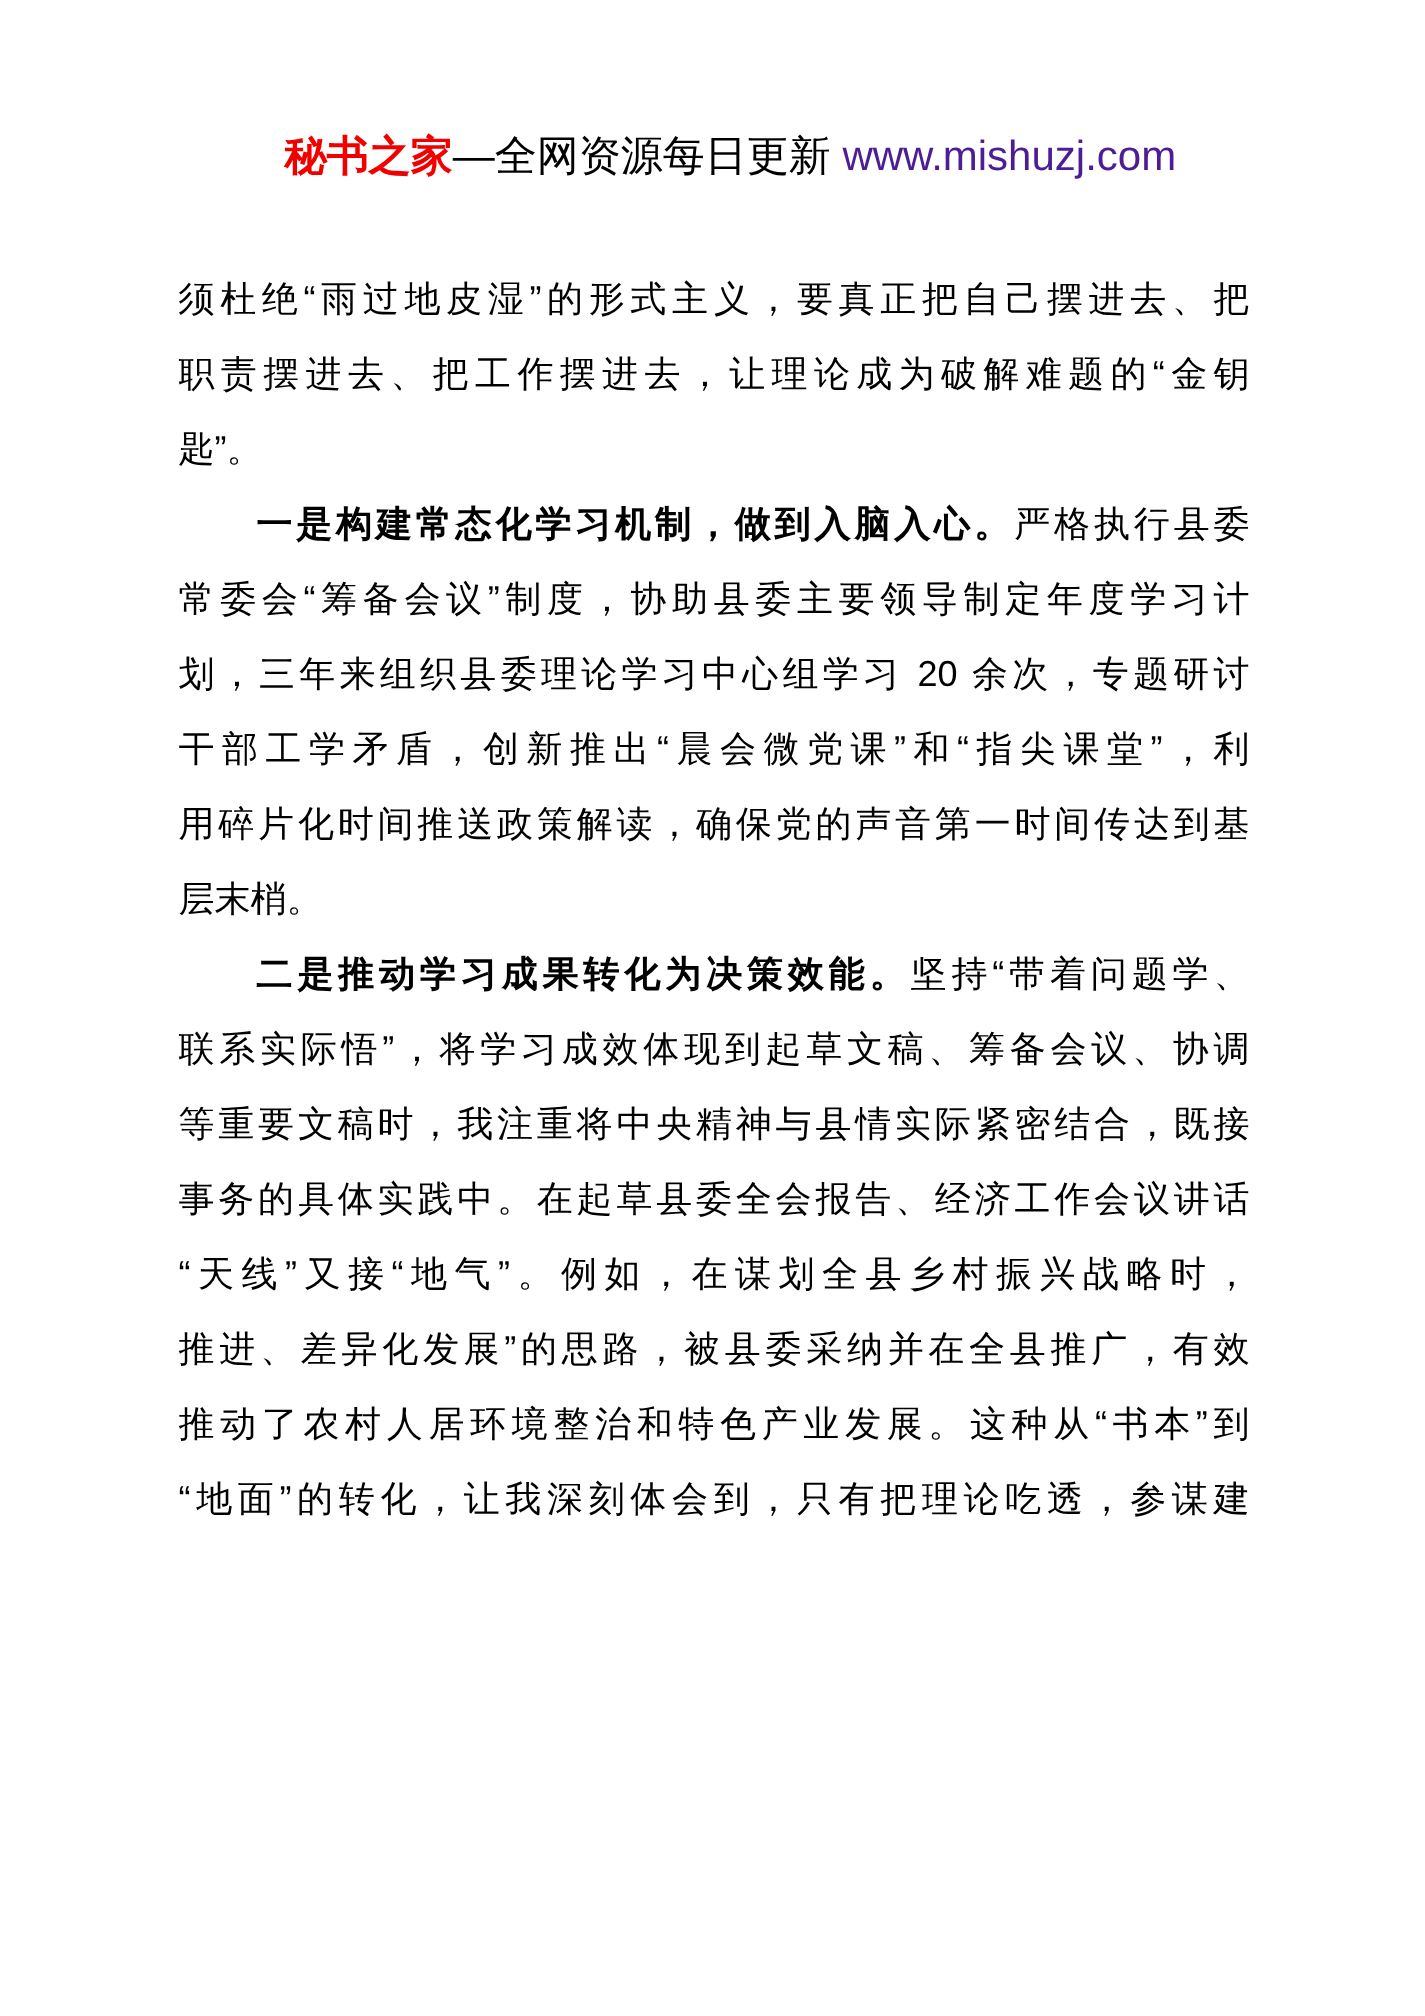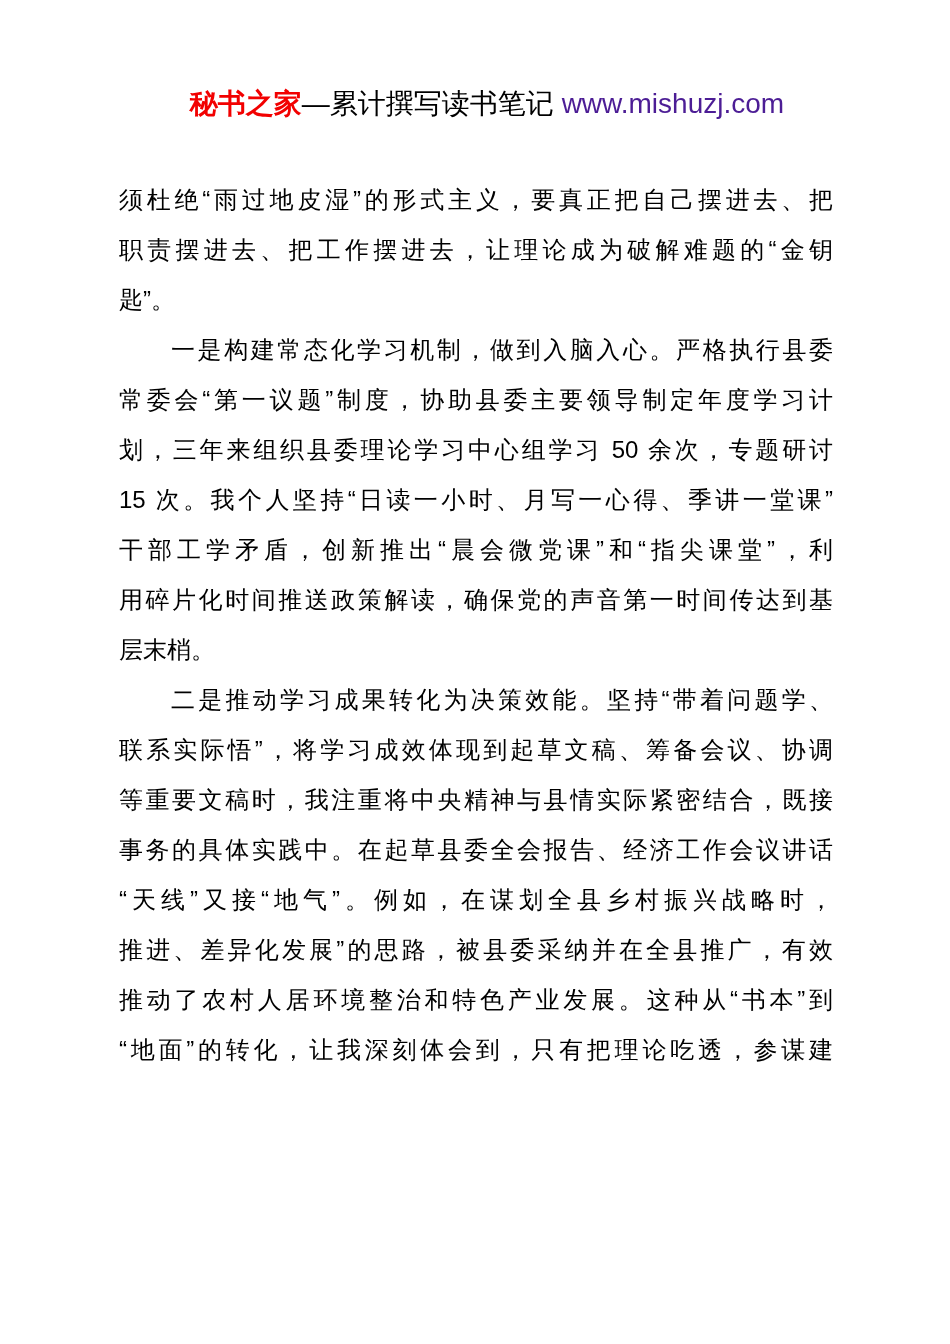--- a/index.html
+++ b/index.html
@@ -59,38 +59,37 @@
     overflow: hidden;
     white-space: normal;
   }
   .line.short {
     text-align-last: left;
   }
   .line.indent {
     text-indent: 52px;
   }
   .seg-bold {
-    font-weight: normal;
+    font-weight: bold;
   }
 </style>
 </head>
 <body>
 
 <div class="page">
 
-  <div class="site-header"><span class="brand">秘书之家</span><span class="tagline">—累计撰写读书笔记 </span><a class="url">www.mishuzj.com</a></div>
+  <div class="site-header"><span class="brand">秘书之家</span><span class="tagline">—全网资源每日更新 </span><a class="url">www.mishuzj.com</a></div>
 
   <div class="doc">
       <div class="line"><span>须杜绝“雨过地皮湿”的形式主义，要真正把自己摆进去、把</span></div>
       <div class="line"><span>职责摆进去、把工作摆进去，让理论成为破解难题的“金钥</span></div>
       <div class="line short"><span>匙”。</span></div>
       <div class="line indent"><span class="seg-bold">一是构建常态化学习机制，做到入脑入心。</span><span>严格执行县委</span></div>
-      <div class="line"><span>常委会“第一议题”制度，协助县委主要领导制定年度学习计</span></div>
-      <div class="line"><span>划，三年来组织县委理论学习中心组学习 50 余次，专题研讨</span></div>
-      <div class="line"><span>15 次。我个人坚持“日读一小时、月写一心得、季讲一堂课”</span></div>
+      <div class="line"><span>常委会“筹备会议”制度，协助县委主要领导制定年度学习计</span></div>
+      <div class="line"><span>划，三年来组织县委理论学习中心组学习 20 余次，专题研讨</span></div>
       <div class="line"><span>干部工学矛盾，创新推出“晨会微党课”和“指尖课堂”，利</span></div>
       <div class="line"><span>用碎片化时间推送政策解读，确保党的声音第一时间传达到基</span></div>
       <div class="line short"><span>层末梢。</span></div>
       <div class="line indent"><span class="seg-bold">二是推动学习成果转化为决策效能。</span><span>坚持“带着问题学、</span></div>
       <div class="line"><span>联系实际悟”，将学习成效体现到起草文稿、筹备会议、协调</span></div>
       <div class="line"><span>等重要文稿时，我注重将中央精神与县情实际紧密结合，既接</span></div>
       <div class="line"><span>事务的具体实践中。在起草县委全会报告、经济工作会议讲话</span></div>
       <div class="line"><span>“天线”又接“地气”。例如，在谋划全县乡村振兴战略时，</span></div>
       <div class="line"><span>推进、差异化发展”的思路，被县委采纳并在全县推广，有效</span></div>
       <div class="line"><span>推动了农村人居环境整治和特色产业发展。这种从“书本”到</span></div>

